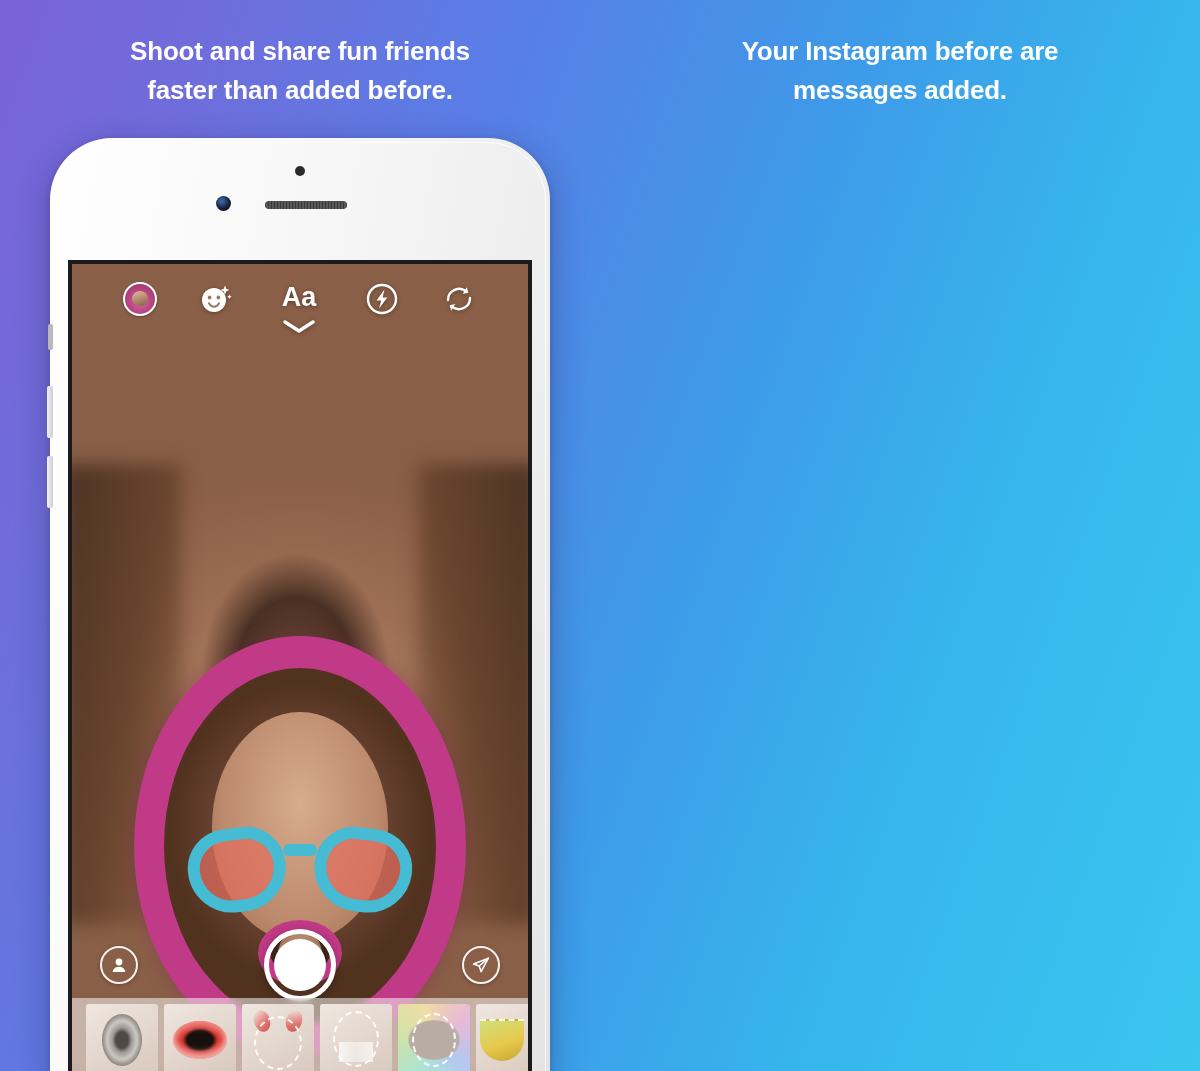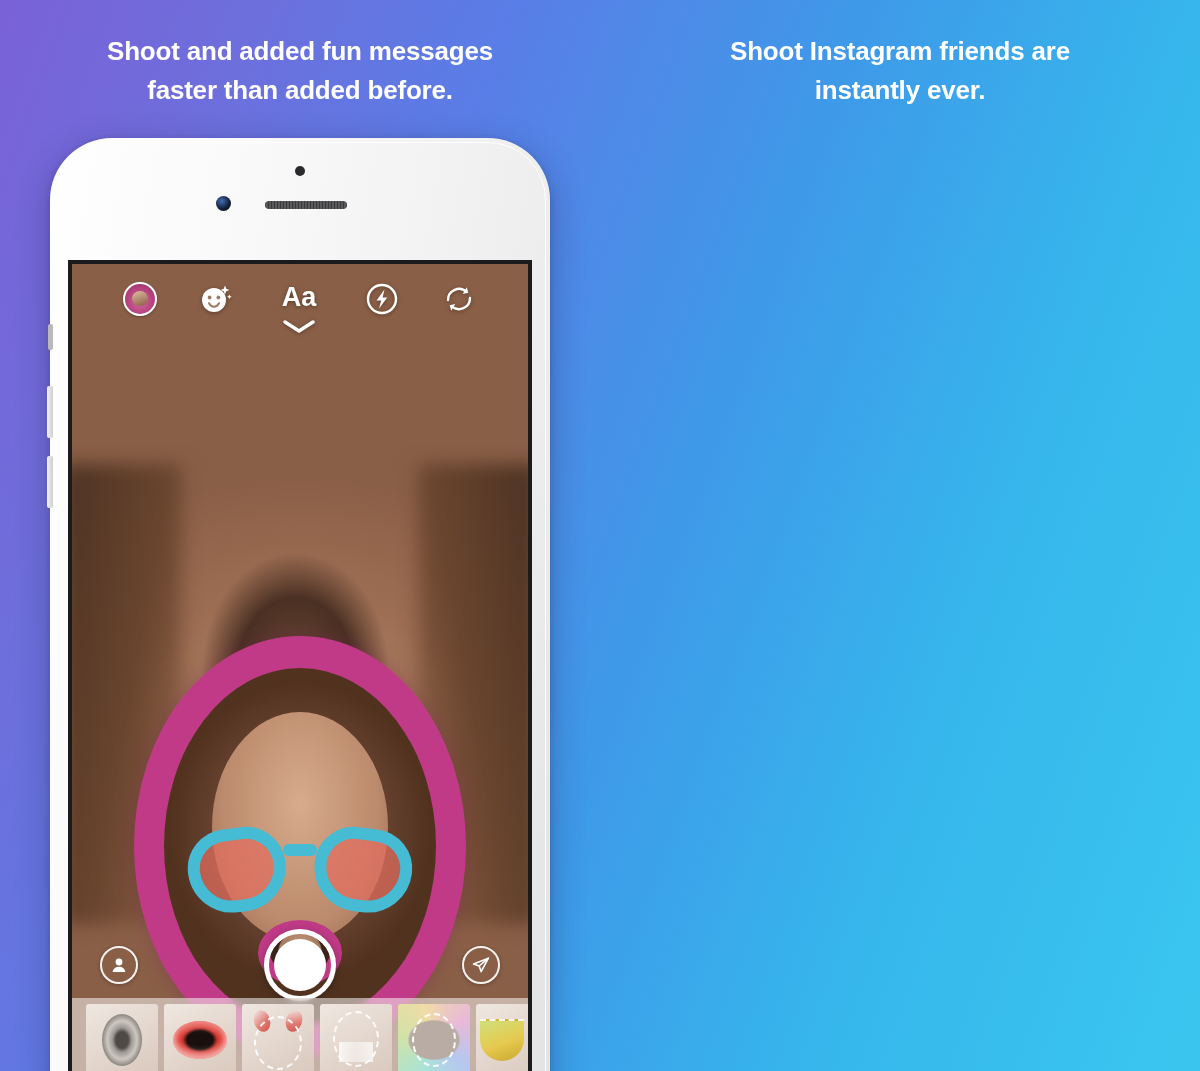--- a/index.html
+++ b/index.html
@@ -345,21 +345,21 @@
     width: 44px; height: 40px; border-radius: 0 0 22px 22px;
     background: linear-gradient(160deg, #cfe07a 0%, #e6c94f 55%, #caa62f 100%);
     border-top: 2px dashed rgba(255,255,255,.9);
   }
 </style>
 </head>
 <body>
 
 <div class="panel panel-left">
   <div class="caption">
-    <div>Shoot and added fun messages</div>
+    <div>Shoot and share fun friends</div>
     <div>faster than added before.</div>
   </div>
 
   <div class="phone phone-left">
     <div class="phone-inner-ring"></div>
     <div class="sensor-dot"></div>
     <div class="front-camera"></div>
     <div class="earpiece"></div>
     <div class="btn-side mute-switch"></div>
     <div class="btn-side vol-up"></div>
@@ -456,17 +456,17 @@
         </div>
         <div class="filter-cell f-rainbow"></div>
         <div class="filter-cell f-glass"></div>
       </div>
     </div>
   </div>
 </div>
 
 <div class="panel panel-right">
   <div class="caption">
-    <div>Shoot Instagram friends are</div>
-    <div>instantly ever.</div>
+    <div>Your Instagram before are</div>
+    <div>messages added.</div>
   </div>
 
 </div>
 
 </body></html>

